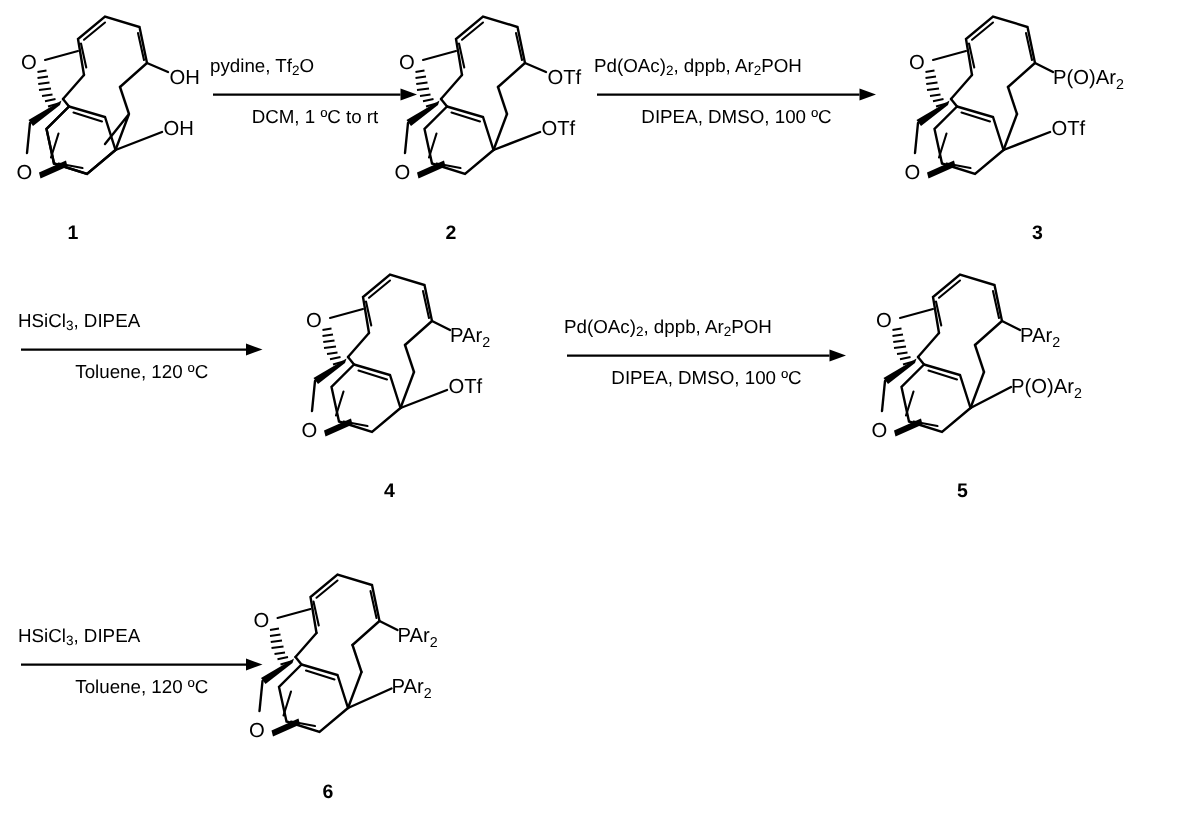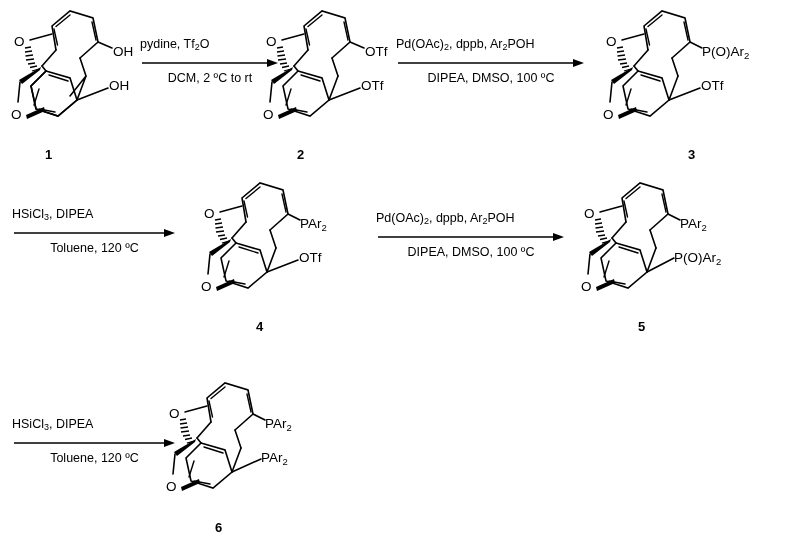--- a/index.html
+++ b/index.html
@@ -117,21 +117,21 @@
   <div class="cmpdlabel" style="left:45px; top:148px;">1</div>
 
   <div class="arrowgrp" style="left:140px; top:38px;">
     <div class="rxn-top rxn-text" style="left:0; top:0; width:140px;">
       <span>pydine, Tf</span><sub>2</sub><span>O</span>
     </div>
     <svg width="140" height="12" style="position:absolute; left:0; top:19px;">
       <line class="arrowline" x1="2" y1="6" x2="127" y2="6"></line>
       <polygon points="127,2 138,6 127,10" fill="#000"></polygon>
     </svg>
-    <div class="rxn-bot rxn-text" style="left:0; top:34px; width:140px;">DCM, 2 ºC to rt</div>
+    <div class="rxn-bot rxn-text" style="left:0; top:34px; width:140px;">DCM, 1 ºC to rt</div>
   </div>
 
   <div class="struct" style="left:252px; top:4px;">
     <svg width="160" height="145" viewBox="0 0 160 145">
       <polyline class="bond" points="56,46 52,22 70,7 93,14 98,38 80,54"></polyline>
       <line class="bond-thin" x1="57.5" y1="41" x2="54" y2="25"></line>
       <line class="bond-thin" x1="56" y1="22.5" x2="70" y2="11"></line>
       <line class="bond-thin" x1="92" y1="18" x2="96" y2="36"></line>
       <line class="bond" x1="56" y1="46" x2="42" y2="62"></line>
       <line class="bond" x1="80" y1="54" x2="86" y2="72"></line>

